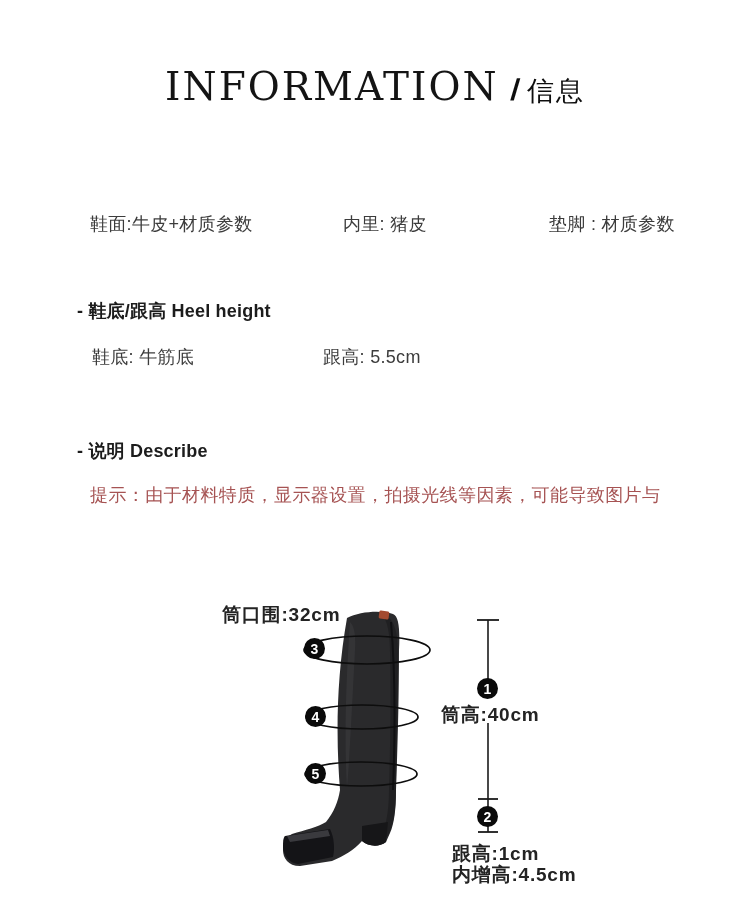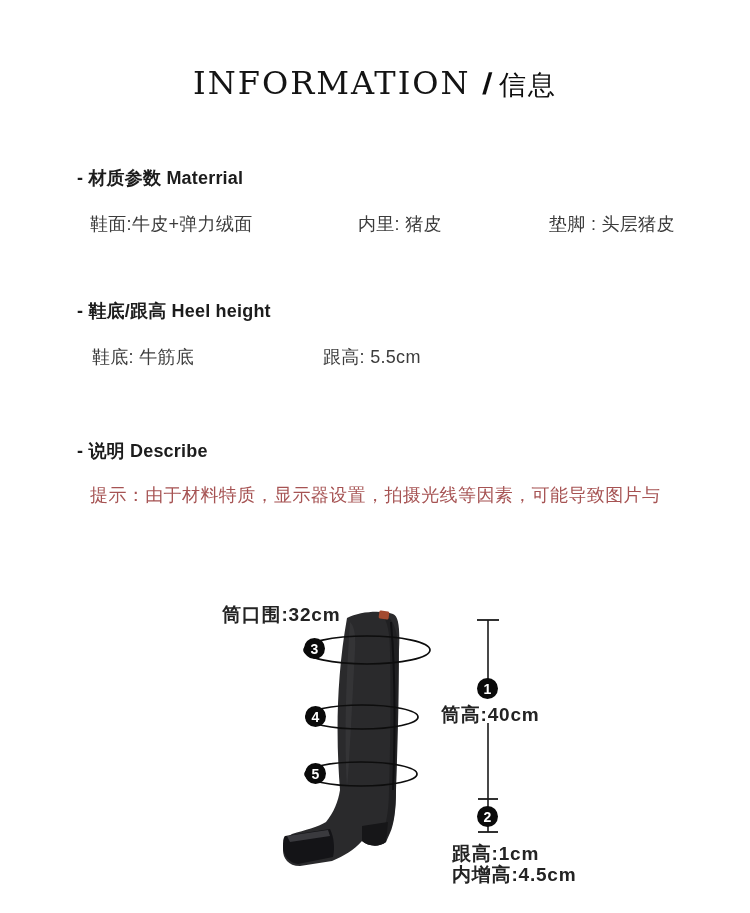--- a/index.html
+++ b/index.html
@@ -10,21 +10,21 @@
     font-family:"Liberation Sans","DejaVu Sans",sans-serif;
     color:#1f1f1f;
   }
   
   .title {
     position:absolute; top:64px; left:0; width:750px;
     text-align:center; white-space:nowrap;
   }
   .title .t-latin {
     font-family:"DejaVu Serif","Liberation Serif",serif;
-    font-size:32px; font-weight:400; letter-spacing:2px; color:#141414;
+    font-size:39px; font-weight:400; letter-spacing:2px; color:#141414;
   }
   .title .t-sep {
     font-size:30px; font-weight:700; color:#0d0d0d; margin:0 8px 0 12px;
     display:inline-block; transform:skewX(-6deg);
   }
   .title .t-cjk {
     font-size:27px; font-weight:400; color:#0d0d0d; letter-spacing:2px;
   }
   
   .sec-h {
@@ -57,24 +57,23 @@
 </style>
 </head>
 <body>
 
 <div class="page">
 
   <header class="title">
     <span class="t-latin">INFORMATION</span><span class="t-sep">/</span><span class="t-cjk">信息</span>
   </header>
 
-  <h2 class="sec-h" style="top:166px">- 材质参数 Materrial</h2>
-  <div class="body-item" style="left:90px;top:212px">鞋面:牛皮+弹力绒面</div>
-  <div class="body-item" style="left:358px;top:212px">内里: 猪皮</div>
-  <div class="body-item" style="left:549px;top:212px">垫脚 : 头层猪皮</div>
+  <div class="body-item" style="left:90px;top:212px">鞋面:牛皮+材质参数</div>
+  <div class="body-item" style="left:343px;top:212px">内里: 猪皮</div>
+  <div class="body-item" style="left:549px;top:212px">垫脚 : 材质参数</div>
 
   <h2 class="sec-h" style="top:299px">- 鞋底/跟高 Heel height</h2>
   <div class="body-item" style="left:92px;top:345px">鞋底: 牛筋底</div>
   <div class="body-item" style="left:323px;top:345px">跟高: 5.5cm</div>
 
   <h2 class="sec-h" style="top:439px">- 说明 Describe</h2>
   <div class="note-line" style="top:483px">提示：由于材料特质，显示器设置，拍摄光线等因素，可能导致图片与</div>
 
   <div class="diagram">
 

